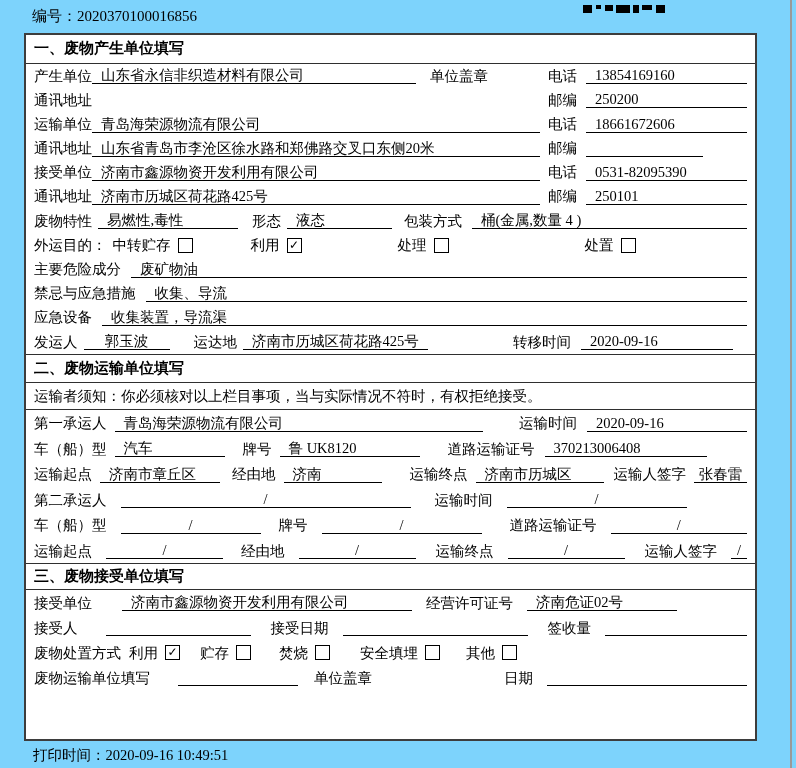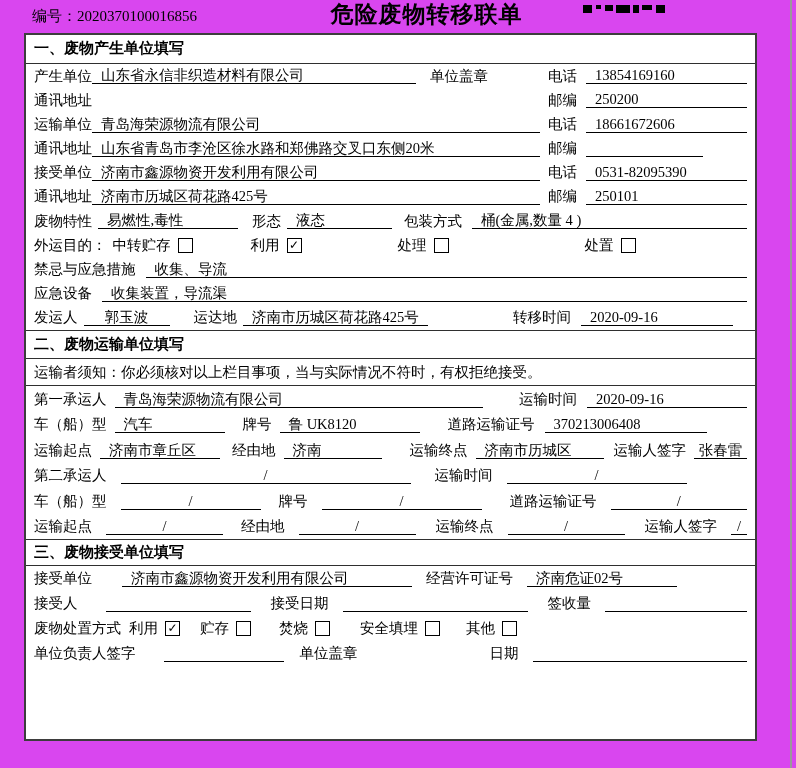--- a/index.html
+++ b/index.html
@@ -1,18 +1,18 @@
 <!DOCTYPE html>
 <html><head>
 <meta charset="utf-8">
 <style>
   html,body { margin:0; padding:0; }
   body { width:796px; height:768px; background:#ffffff; overflow:hidden; }
   .page {
-    position:relative; width:796px; height:768px; background:#d946ef;
+    position:relative; width:796px; height:768px; background:#7dd3fc;
     font-family:"Liberation Serif","DejaVu Serif",serif;
     color:#000; font-size:14.5px; line-height:1.15;
   }
   .form-number { position:absolute; left:32px; top:8px; font-size:15px; white-space:nowrap; }
   .form-title {
     position:absolute; left:60px; top:1px; width:733px; text-align:center;
     font-family:"DejaVu Sans","Liberation Sans",sans-serif;
     font-weight:bold; font-size:23px; letter-spacing:1px;
   }
   .qr-frag { position:absolute; left:583px; top:0; width:82px; height:8px; }
@@ -52,21 +52,20 @@
   .opt { white-space:nowrap; display:flex; align-items:center; }
   .print-time { position:absolute; left:33px; top:747px; font-size:14.5px; white-space:nowrap; }
 </style>
 </head>
 <body>
 
 <div class="page">
 
   <div class="form-number"><span>编号：</span><span>2020370100016856</span></div>
 
-  <div class="form-title">危险废物转移联单</div>
 
   <div class="qr-frag">
     <svg width="82" height="8" viewBox="0 0 82 8" xmlns="http://www.w3.org/2000/svg">
       <rect x="0" y="0" width="9" height="8" fill="#000"></rect>
       <rect x="13" y="0" width="5" height="4" fill="#000"></rect>
       <rect x="22" y="0" width="8" height="6" fill="#000"></rect>
       <rect x="33" y="0" width="14" height="8" fill="#000"></rect>
       <rect x="50" y="0" width="6" height="8" fill="#000"></rect>
       <rect x="59" y="0" width="10" height="5" fill="#000"></rect>
       <rect x="73" y="0" width="9" height="8" fill="#000"></rect>
@@ -167,20 +166,24 @@
       <span class="opt" style="margin-left:96px">
           <span class="lbl">处理</span>
           <span class="cb"></span>
         </span>
       <span class="opt" style="margin-left:136px">
           <span class="lbl">处置</span>
           <span class="cb"></span>
         </span>
     </div>
 
+    <div class="row h1">
+      <span class="lbl">主要危险成分</span>
+      <span class="u v fx" style="margin-left:10px">废矿物油</span>
+    </div>
 
     <div class="row h1">
       <span class="lbl">禁忌与应急措施</span>
       <span class="u v fx" style="margin-left:10px">收集、导流</span>
     </div>
 
     <div class="row h1">
       <span class="lbl">应急设备</span>
       <span class="u v fx" style="margin-left:10px">收集装置，导流渠</span>
     </div>
@@ -289,25 +292,26 @@
           <span class="lbl">安全填埋</span>
           <span class="cb"></span>
         </span>
       <span class="opt" style="margin-left:26px">
           <span class="lbl">其他</span>
           <span class="cb"></span>
         </span>
     </div>
 
     <div class="row h3">
-      <span class="lbl">单位负责人签字</span>
+      <span class="lbl">废物运输单位填写</span>
       <span class="u v" style="margin-left:28px;width:120px"></span>
       <span class="lbl" style="margin-left:16px">单位盖章</span>
       <span class="lbl" style="margin-left:132px">日期</span>
       <span class="u v fx" style="margin-left:14px"></span>
     </div>
 
   </div>
 
+  <div class="print-time"><span>打印时间：</span><span>2020-09-16 10:49:51</span></div>
 
   <div class="edge-line"></div>
 
 </div>
 
 </body></html>

